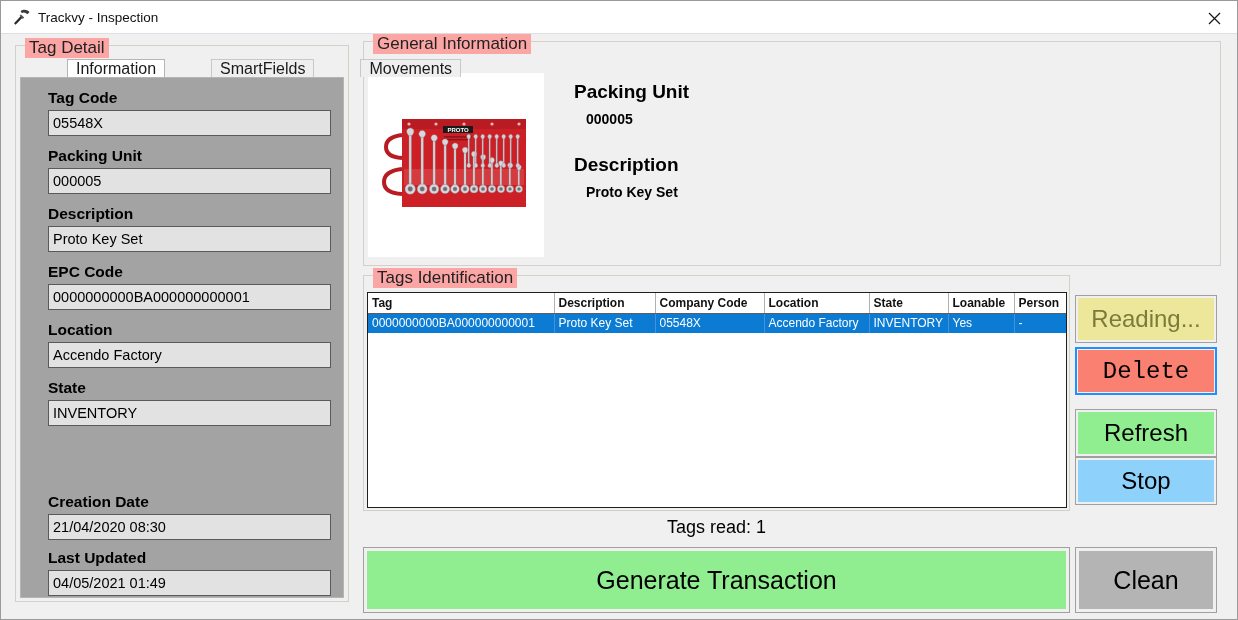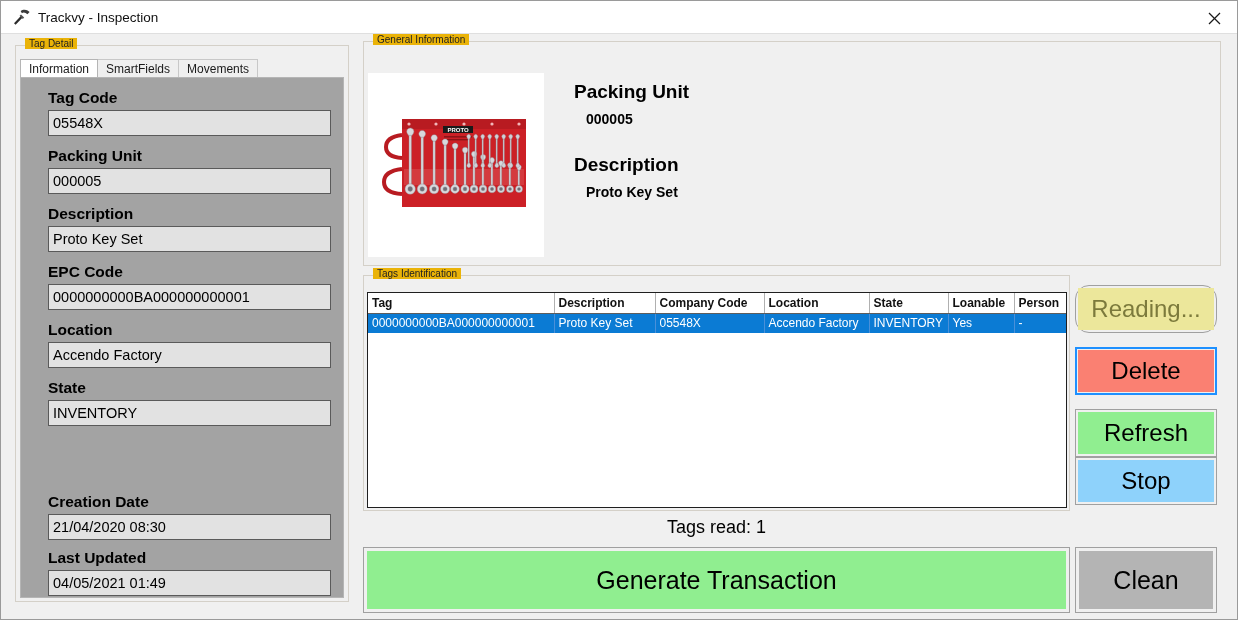--- a/index.html
+++ b/index.html
@@ -52,23 +52,23 @@
   #close-btn svg { display: block; }
 
   
   .groupbox {
     position: absolute;
     border: 1px solid #d4d0c8;
   }
   .groupbox > .gb-title {
     position: absolute;
     top: -8px; left: 9px;
-    background: #eab308;
+    background: #fca5a5;
     padding: 0 4px;
-    font-size: 10px;
+    font-size: 17px;
     color: #222222;
     white-space: nowrap;
   }
 
   
   #tag-detail {
     left: 14px; top: 44px;
     width: 334px; height: 557px;
     background: #f0f0f0;
   }
@@ -76,29 +76,30 @@
     position: absolute;
     left: 4px; top: 13px;
     height: 18px;
     display: flex;
     align-items: flex-end;
     z-index: 3;
   }
   .tab {
     height: 18px;
     padding: 0 8px;
-    font-size: 12px;
+    font-size: 16px;
     color: #1a1a1a;
     line-height: 18px;
     background: #efefef;
     border: 1px solid #c8c8c8;
     border-bottom: none;
     margin-right: -1px;
     cursor: pointer;
     white-space: nowrap;
+    margin-left: 47px;
   }
   .tab.active {
     background: #ffffff;
     border-color: #b5b5b5;
     position: relative;
     z-index: 2;
   }
   #tab-page {
     position: absolute;
     left: 4px; top: 31px;
@@ -219,24 +220,24 @@
     align-items: center;
     justify-content: center;
     cursor: pointer;
     color: #000000;
     padding: 2px;
   }
   .abtn > span {
     width: 100%; height: 100%;
     display: flex; align-items: center; justify-content: center;
   }
-  #btn-reading { top: 284px; border-radius: 14px; }
+  #btn-reading { top: 294px; }
   #btn-reading > span { background: #ece79b; color: #7c7a3c; }
   #btn-delete  { top: 346px; border: 2px solid #1e90ff; padding: 1px; }
-  #btn-delete  > span { background: #fa8072; }
+  #btn-delete  > span { background: #fa8072; font-family: Liberation Mono, monospace; }
   #btn-refresh { top: 408px; }
   #btn-refresh > span { background: #90ee90; }
   #btn-stop    { top: 456px; }
   #btn-stop    > span { background: #8ed2fb; }
 
   
   #tags-read {
     position: absolute;
     left: 362px; top: 516px;
     width: 707px;

